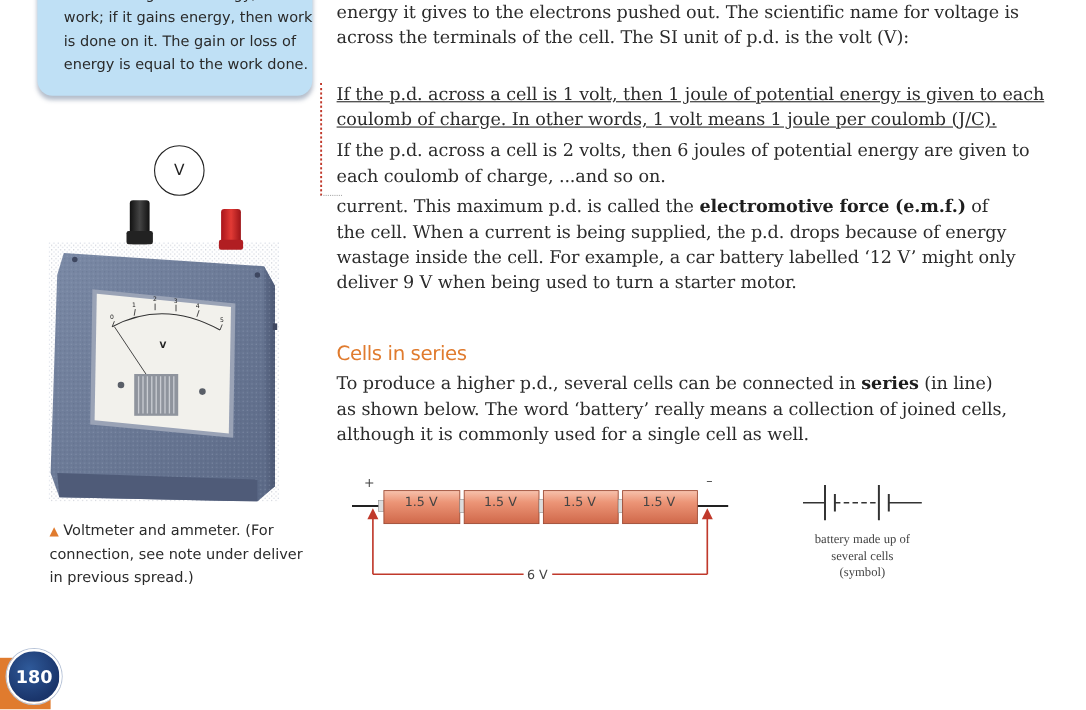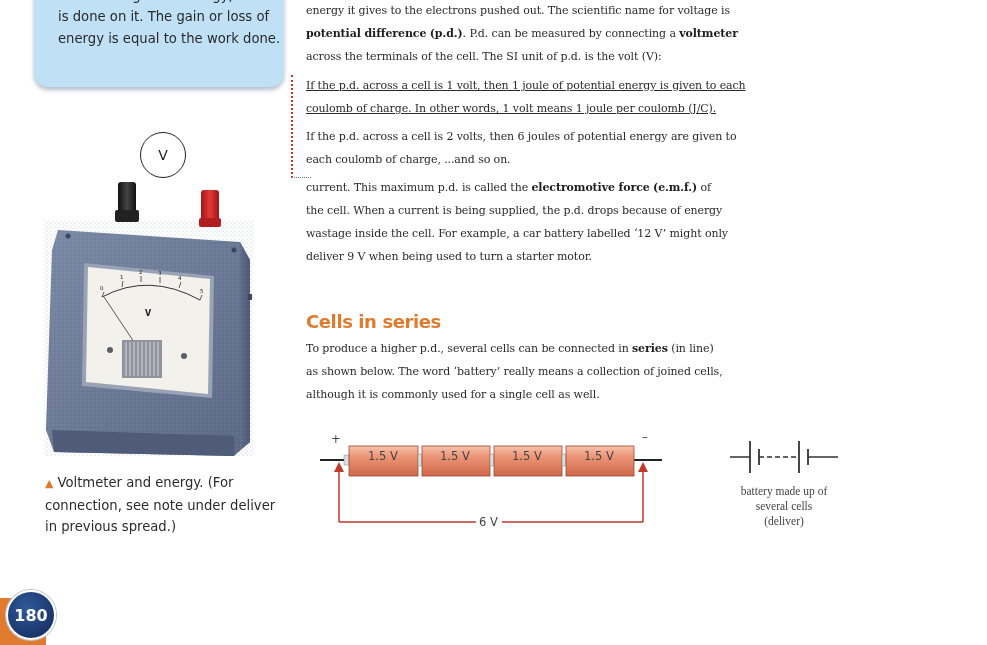--- a/index.html
+++ b/index.html
@@ -12,32 +12,32 @@
       background: #bfe0f5; border-radius: 0 0 14px 14px;
       box-shadow: 0 3px 4px rgba(90,110,140,0.45);
       padding: 0 10px 0 24px;
       font-family: "DejaVu Sans", sans-serif; font-size: 13.2px; line-height: 21.4px; color: #2a2a2a;
     }
     .callout .line { display: block; white-space: nowrap; }
     .callout .line.cut { margin-top: -3px; }
 
     
     .main { position: absolute; left: 306px; top: 0; width: 600px; }
-    .p { font-size: 11px; line-height: 23px; white-space: nowrap; letter-spacing: -0.1px; }
+    .p { font-size: 16px; line-height: 23px; white-space: nowrap; letter-spacing: -0.1px; }
     .p b { font-weight: bold; color: #1e1e1e; }
     .line { display: block; }
 
     .bracket {
       position: absolute; left: 291px; top: 75px; width: 20px; height: 103px;
       border-left: 2px dotted #c0392b; border-bottom: 1px dotted #777;
     }
 
     .heading {
       position: absolute; left: 306px; top: 311px;
-      font-family: "DejaVu Sans", sans-serif; font-weight: bold; font-size: 18px; color: #e07b2e;
+      font-family: "DejaVu Sans", sans-serif; font-weight: normal; font-size: 18px; color: #e07b2e;
       letter-spacing: -0.4px;
     }
 
     
     .symbol-circle {
       position: absolute; left: 140px; top: 132px; width: 46px; height: 46px; border-radius: 50%;
       border: 1.5px solid #222; display: flex; align-items: center; justify-content: center;
       font-family: "DejaVu Sans", sans-serif; font-size: 14px; color: #222; background: #fff;
     }
     .meter { position: absolute; left: 44px; top: 180px; width: 210px; height: 276px; }
@@ -65,28 +65,28 @@
     .sym-caption {
       position: absolute; left: 722px; top: 484px; width: 124px; text-align: center;
       font-family: Liberation Serif, serif; font-size: 11.5px; line-height: 15px; color: #444;
     }
   </style>
 </head>
 <body>
 
 <div class="callout">
   <span class="line cut">If something loses energy, it does</span>
+  <span class="line">work; if it gains energy, then work</span>
   <span class="line">is done on it. The gain or loss of</span>
   <span class="line">energy is equal to the work done.</span>
 </div>
 
 <div class="main">
   <div class="p" style="position:absolute; top:-1px;">
     <span class="line">energy it gives to the electrons pushed out. The scientific name for voltage is</span>
-    <span class="line"><b>potential difference</b><span> </span><b>(p.d.)</b><span>. P.d. can be measured by connecting a </span><b>voltmeter</b></span>
     <span class="line">across the terminals of the cell. The SI unit of p.d. is the volt (V):</span>
   </div>
 
   <div class="p" style="position:absolute; top:74px;text-decoration:underline;">
     <span class="line">If the p.d. across a cell is 1 volt, then 1 joule of potential energy is given to each</span>
     <span class="line">coulomb of charge. In other words, 1 volt means 1 joule per coulomb (J/C).</span>
   </div>
 
   <div class="p" style="position:absolute; top:125px;">
     <span class="line">If the p.d. across a cell is 2 volts, then 6 joules of potential energy are given to</span>
@@ -191,21 +191,21 @@
       <line x1="110" y1="162" x2="110" y2="196"></line>
     <line x1="114" y1="162" x2="114" y2="196"></line>
   </g>
   <circle cx="66" cy="170" r="3" fill="#5a5f68"></circle>
   <circle cx="140" cy="176" r="3" fill="#5a5f68"></circle>
 
   <rect x="204" y="114" width="4" height="6" fill="#3e4760"></rect>
 </svg>
 
 <div class="caption">
-  <div><span class="tri">▲</span><span>Voltmeter and energy. (For</span></div>
+  <div><span class="tri">▲</span><span>Voltmeter and ammeter. (For</span></div>
   <div>connection, see note under deliver</div>
   <div>in previous spread.)</div>
 </div>
 
 <div class="diagram">
   <svg width="350" height="100" viewBox="0 0 350 100" style="position:absolute;left:0;top:0;">
     <defs>
       <linearGradient id="cellG" x1="0" y1="0" x2="0" y2="1">
         <stop offset="0" stop-color="#f7c2ad"></stop>
         <stop offset="0.35" stop-color="#ec9577"></stop>
@@ -247,17 +247,17 @@
   <line x1="22" y1="5" x2="22" y2="37" stroke="#333" stroke-width="1.8"></line>
   <line x1="31" y1="13" x2="31" y2="29" stroke="#333" stroke-width="1.8"></line>
   <line x1="31" y1="21" x2="71" y2="21" stroke="#333" stroke-width="1.5" stroke-dasharray="5,3"></line>
   <line x1="71" y1="5" x2="71" y2="37" stroke="#333" stroke-width="1.8"></line>
   <line x1="80" y1="13" x2="80" y2="29" stroke="#333" stroke-width="1.8"></line>
   <line x1="80" y1="21" x2="110" y2="21" stroke="#333" stroke-width="1.5"></line>
 </svg>
 <div class="sym-caption">
   <div>battery made up of</div>
   <div>several cells</div>
-  <div>(deliver)</div>
+  <div>(symbol)</div>
 </div>
 
 <div class="page-num-tab"></div>
 <div class="page-num">180</div>
 
 </body></html>

